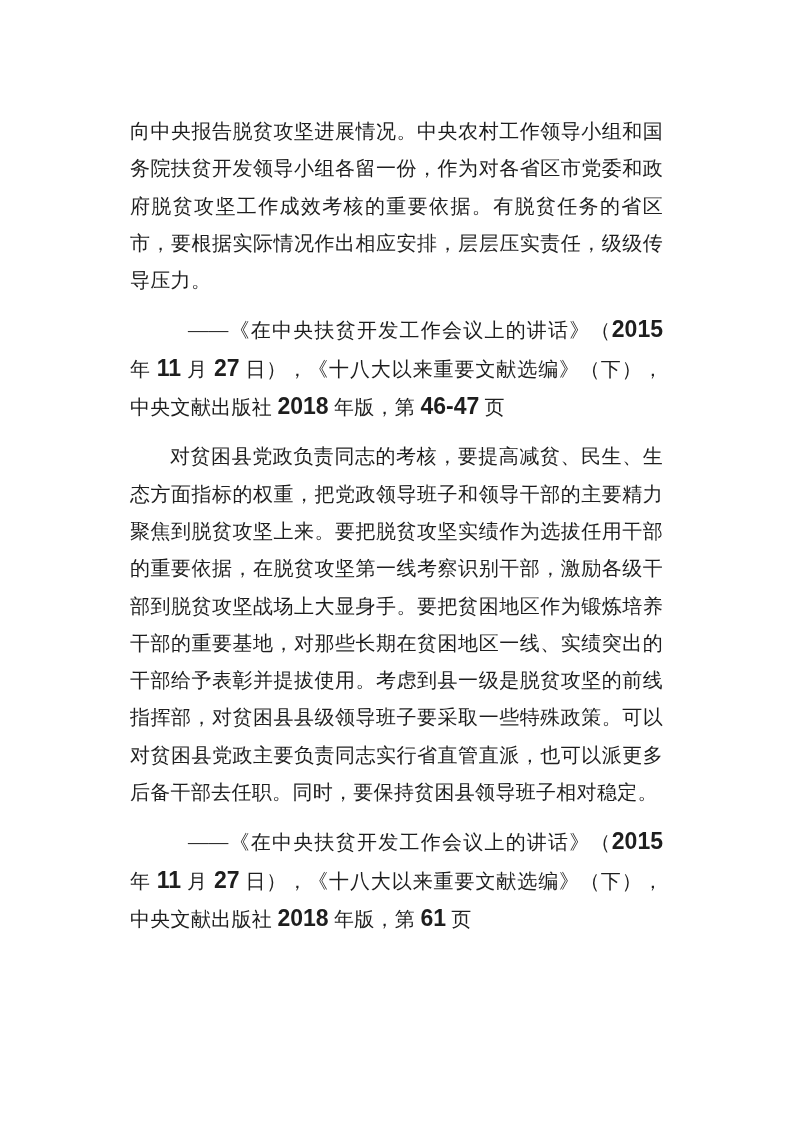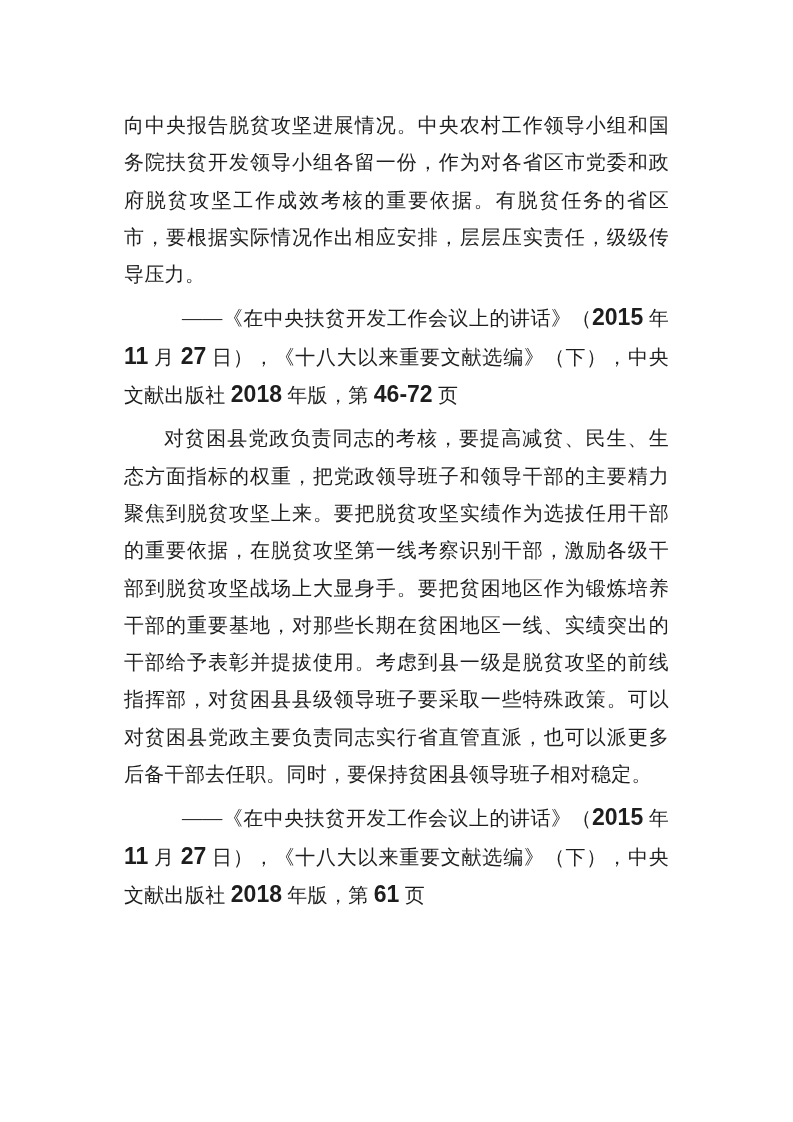--- a/index.html
+++ b/index.html
@@ -20,21 +20,21 @@
     width: 557px;
     font-family: "Liberation Serif", "DejaVu Serif", serif;
     font-size: 20px;
     line-height: 37.3px;
     color: #1e1e1e;
     text-align: justify;
     text-justify: inter-ideograph;
     letter-spacing: 0.3px;
   }
   .text-block p {
-    margin: 6px;
+    margin: 12px;
     padding: 0;
   }
   .body-para {
     text-indent: 40px;
   }
   .body-para.no-indent {
     text-indent: 0;
   }
   .citation {
     margin-left: -16px;
@@ -47,17 +47,17 @@
     font-size: 23px;
     letter-spacing: 0;
   }
 </style>
 </head>
 <body>
 
 <div class="page">
   <div class="text-block">
     <p class="body-para no-indent numfmt">向中央报告脱贫攻坚进展情况。中央农村工作领导小组和国务院扶贫开发领导小组各留一份，作为对各省区市党委和政府脱贫攻坚工作成效考核的重要依据。有脱贫任务的省区市，要根据实际情况作出相应安排，层层压实责任，级级传导压力。</p>
-    <p class="citation numfmt">——《在中央扶贫开发工作会议上的讲话》（<span class="num">2015</span> 年 <span class="num">11</span> 月 <span class="num">27</span> 日），《十八大以来重要文献选编》（下），中央文献出版社 <span class="num">2018</span> 年版，第 <span class="num">46-72</span> 页</p>
+    <p class="citation numfmt">——《在中央扶贫开发工作会议上的讲话》（<span class="num">2015</span> 年 <span class="num">11</span> 月 <span class="num">27</span> 日），《十八大以来重要文献选编》（下），中央文献出版社 <span class="num">2018</span> 年版，第 <span class="num">46-47</span> 页</p>
     <p class="body-para numfmt">对贫困县党政负责同志的考核，要提高减贫、民生、生态方面指标的权重，把党政领导班子和领导干部的主要精力聚焦到脱贫攻坚上来。要把脱贫攻坚实绩作为选拔任用干部的重要依据，在脱贫攻坚第一线考察识别干部，激励各级干部到脱贫攻坚战场上大显身手。要把贫困地区作为锻炼培养干部的重要基地，对那些长期在贫困地区一线、实绩突出的干部给予表彰并提拔使用。考虑到县一级是脱贫攻坚的前线指挥部，对贫困县县级领导班子要采取一些特殊政策。可以对贫困县党政主要负责同志实行省直管直派，也可以派更多后备干部去任职。同时，要保持贫困县领导班子相对稳定。</p>
     <p class="citation numfmt">——《在中央扶贫开发工作会议上的讲话》（<span class="num">2015</span> 年 <span class="num">11</span> 月 <span class="num">27</span> 日），《十八大以来重要文献选编》（下），中央文献出版社 <span class="num">2018</span> 年版，第 <span class="num">61</span> 页</p>
   </div>
 </div>
 
 </body></html>

